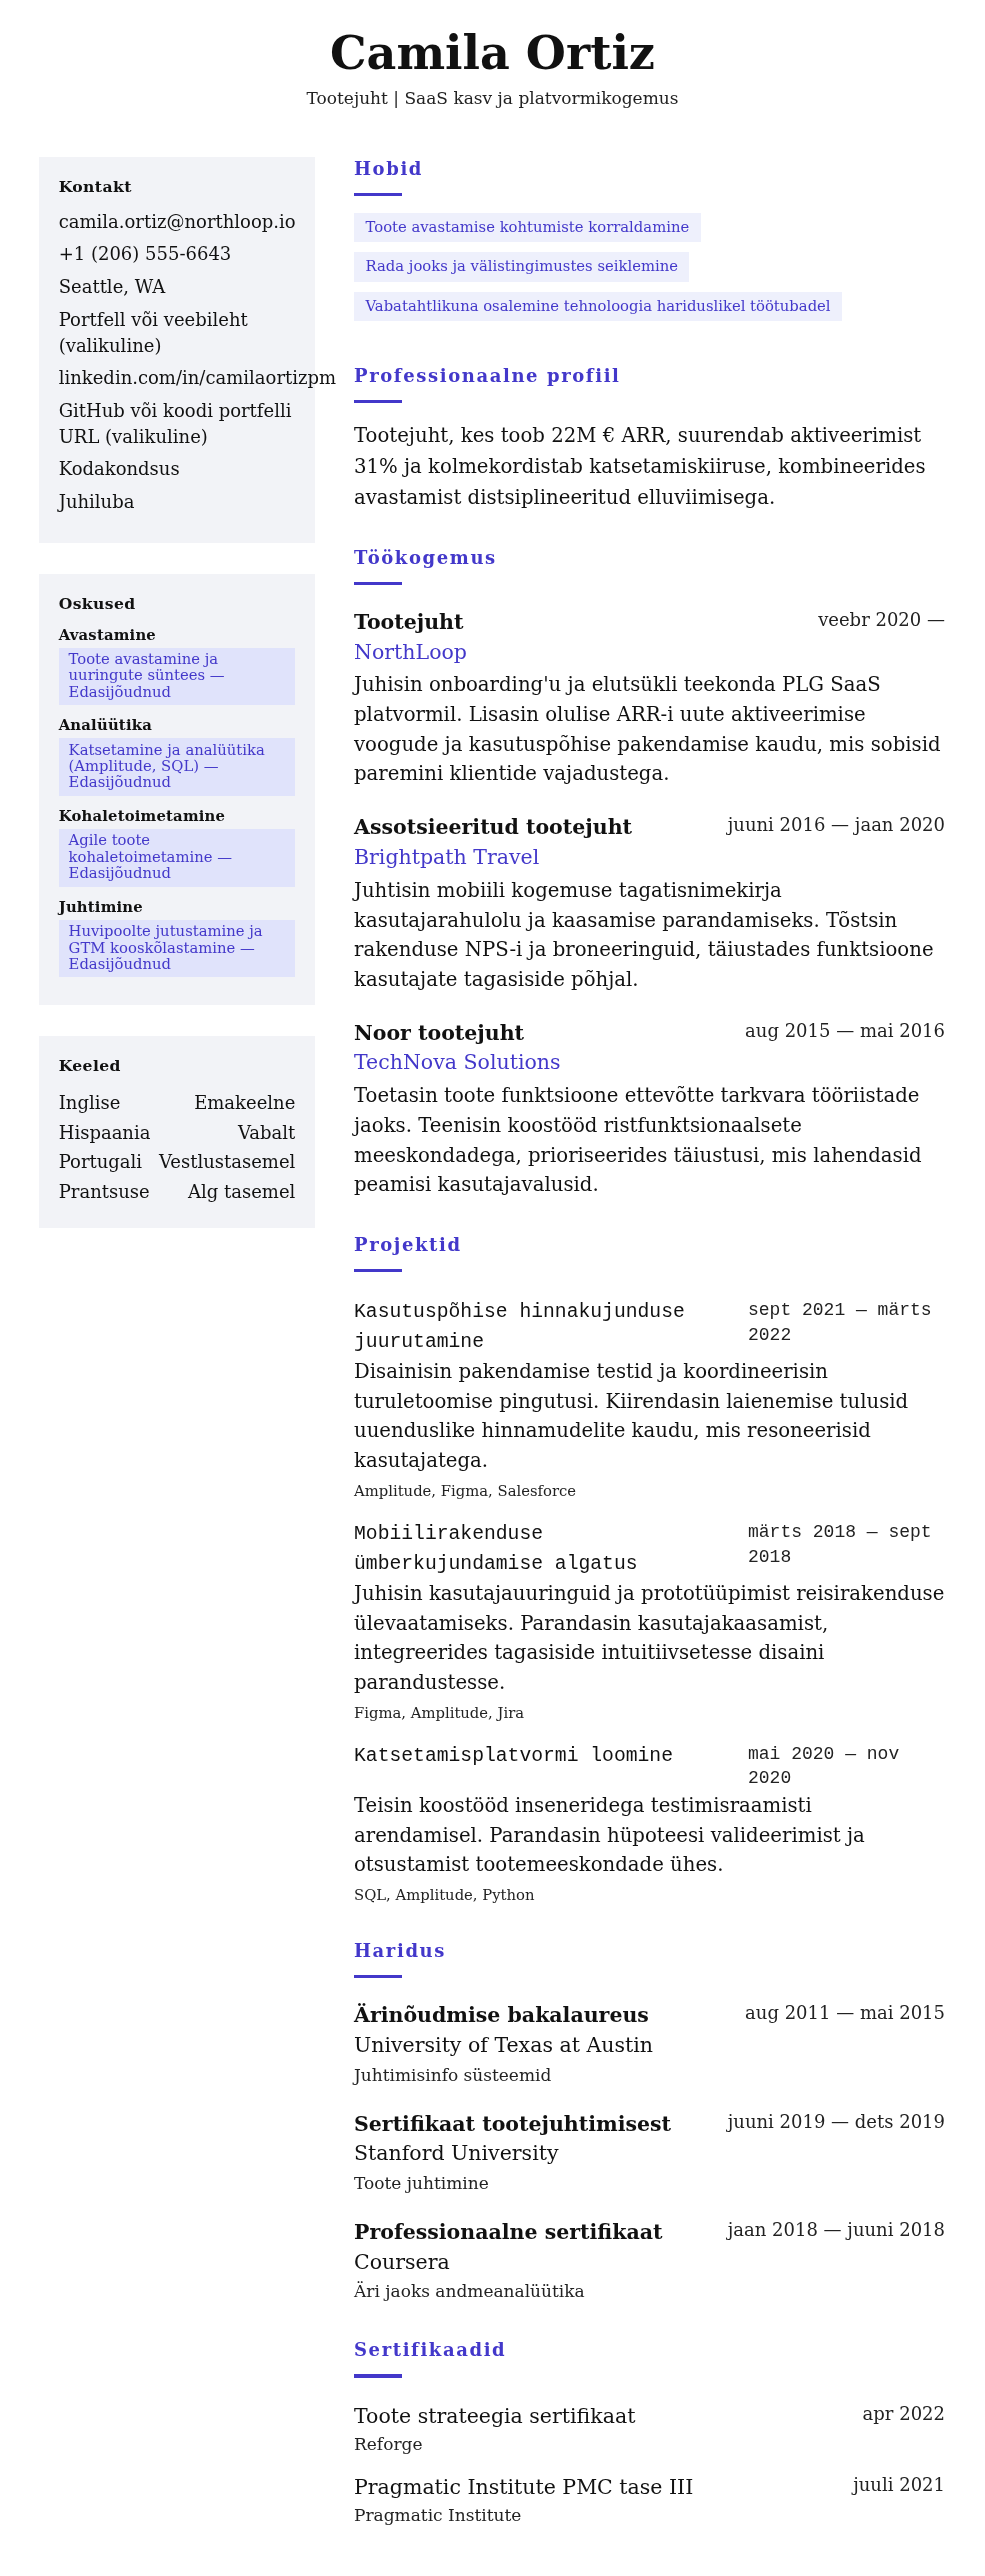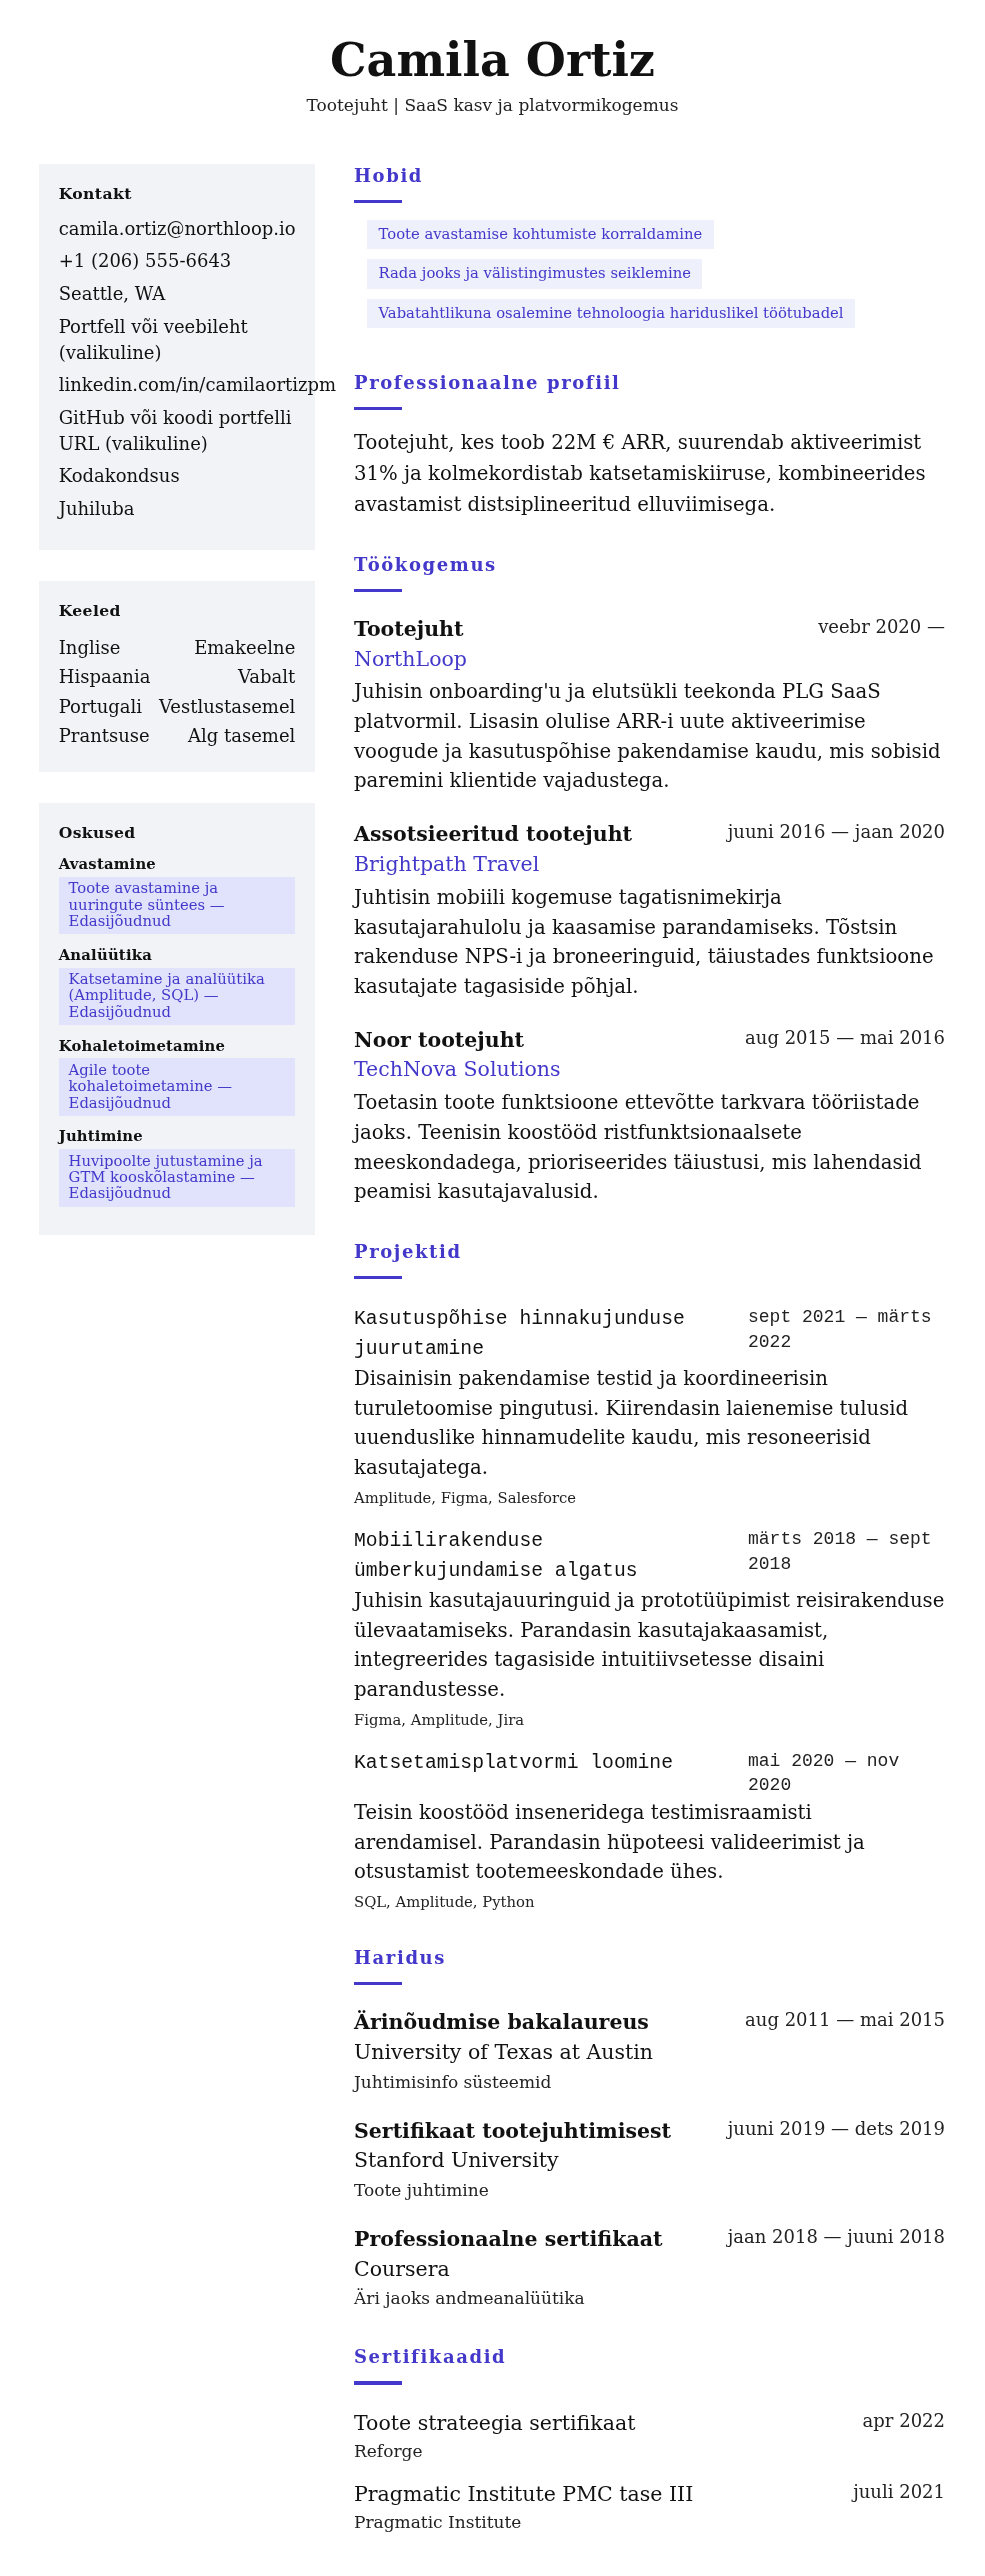--- a/index.html
+++ b/index.html
@@ -4,21 +4,21 @@
   <style>
     * { box-sizing: border-box; margin: 0; padding: 0; }
     html, body { background: #ffffff; }
     body {
       width: 985px;
       min-height: 2576px;
       font-family: "DejaVu Serif", serif;
       color: #111111;
       position: relative;
     }
-    .header { text-align: center; padding-top: 32px; }
+    .header { text-align: center; padding-top: 25px; }
     .name { font-size: 46px; font-weight: bold; line-height: 57px; color: #111; }
     .subtitle { font-size: 17px; line-height: 29.6px; margin-top: 1.6px; color: #222; }
 
     .layout { display: flex; padding: 0 39px; margin-top: 44px; }
     .sidebar { width: 276px; flex-shrink: 0; }
     .main { margin-left: 39px; width: 591px; }
 
     .side-card { background: #f2f3f7; padding: 19.7px 19.7px 21.3px 19.7px; margin-bottom: 31px; }
     .side-title { font-size: 15.6px; font-weight: bold; letter-spacing: 0.4px; margin-bottom: 13px; color: #111; }
     .contact-item { font-size: 18px; line-height: 26px; margin-bottom: 6.6px; color: #111; }
@@ -26,21 +26,21 @@
     .skill-group { margin-bottom: 11.5px; }
     .skill-group-title { font-size: 14.8px; font-weight: bold; margin-bottom: 4.9px; letter-spacing: 0.2px; }
     .skill-chip { background: #e0e3fb; color: #4338ca; font-size: 14.8px; line-height: 16.4px; padding: 3.3px 9.9px 4.9px 9.9px; }
 
     .lang-row { display: flex; justify-content: space-between; font-size: 18px; line-height: 29.6px; color: #111; }
 
     .section { margin-bottom: 43px; }
     .section-title { font-size: 18px; font-weight: bold; color: #4338ca; letter-spacing: 1.6px; line-height: 23px; }
     .section-rule { width: 48px; height: 3.3px; background: #4338ca; margin-top: 13px; margin-bottom: 16.4px; }
 
-    .hobby { display: inline-block; background: #eef0fc; color: #4338ca; font-size: 14.8px; line-height: 18px; padding: 4.9px 11.5px 6.6px 11.5px; margin-bottom: 9.9px; margin-left: 13px; }
+    .hobby { display: inline-block; background: #eef0fc; color: #4338ca; font-size: 14.8px; line-height: 18px; padding: 4.9px 11.5px 6.6px 11.5px; margin-bottom: 9.9px; }
     .hobby-wrap { display: flex; flex-direction: column; align-items: flex-start; }
 
     .profile-text { font-size: 19.7px; line-height: 31px; color: #111; margin-top: 24.6px; }
 
     .entry { margin-bottom: 24.6px; }
     .entry-head { display: flex; justify-content: space-between; align-items: flex-start; }
     .entry-title { font-size: 20.5px; font-weight: bold; line-height: 29.6px; }
     .entry-date { font-size: 18px; line-height: 24.6px; color: #222; white-space: nowrap; }
     .entry-company { font-size: 20.5px; color: #4338ca; line-height: 29.6px; }
     .entry-desc { font-size: 19.7px; line-height: 29.6px; margin-top: 3.3px; }
@@ -76,57 +76,57 @@
       <div class="contact-item">camila.ortiz@northloop.io</div>
       <div class="contact-item">+1 (206) 555-6643</div>
       <div class="contact-item">Seattle, WA</div>
       <div class="contact-item">Portfell või veebileht (valikuline)</div>
       <div class="contact-item">linkedin.com/in/camilaortizpm</div>
       <div class="contact-item">GitHub või koodi portfelli URL (valikuline)</div>
       <div class="contact-item">Kodakondsus</div>
       <div class="contact-item">Juhiluba</div>
     </section>
 
-    <section class="side-card">
-      <div class="side-title">Keeled</div>
-      <div class="lang-row">
-        <span>Inglise</span>
-        <span>Emakeelne</span>
-      </div>
-      <div class="lang-row">
-        <span>Hispaania</span>
-        <span>Vabalt</span>
-      </div>
-      <div class="lang-row">
-        <span>Portugali</span>
-        <span>Vestlustasemel</span>
-      </div>
-      <div class="lang-row">
-        <span>Prantsuse</span>
-        <span>Alg tasemel</span>
-      </div>
-    </section>
-
     <section class="side-card" style="padding-bottom:28px;">
       <div class="side-title">Oskused</div>
       <div class="skill-group">
         <div class="skill-group-title">Avastamine</div>
         <div class="skill-chip">Toote avastamine ja uuringute süntees — Edasijõudnud</div>
       </div>
       <div class="skill-group">
         <div class="skill-group-title">Analüütika</div>
         <div class="skill-chip">Katsetamine ja analüütika (Amplitude, SQL) — Edasijõudnud</div>
       </div>
       <div class="skill-group">
         <div class="skill-group-title">Kohaletoimetamine</div>
         <div class="skill-chip">Agile toote kohaletoimetamine — Edasijõudnud</div>
       </div>
       <div class="skill-group" style="margin-bottom:0;">
         <div class="skill-group-title">Juhtimine</div>
         <div class="skill-chip">Huvipoolte jutustamine ja GTM kooskõlastamine — Edasijõudnud</div>
+      </div>
+    </section>
+
+    <section class="side-card">
+      <div class="side-title">Keeled</div>
+      <div class="lang-row">
+        <span>Inglise</span>
+        <span>Emakeelne</span>
+      </div>
+      <div class="lang-row">
+        <span>Hispaania</span>
+        <span>Vabalt</span>
+      </div>
+      <div class="lang-row">
+        <span>Portugali</span>
+        <span>Vestlustasemel</span>
+      </div>
+      <div class="lang-row">
+        <span>Prantsuse</span>
+        <span>Alg tasemel</span>
       </div>
     </section>
   </aside>
 
   <main class="main">
 
     <section class="section" style="margin-bottom:33px;">
       <h2 class="section-title">Hobid</h2>
       <div class="section-rule"></div>
       <div class="hobby-wrap">

